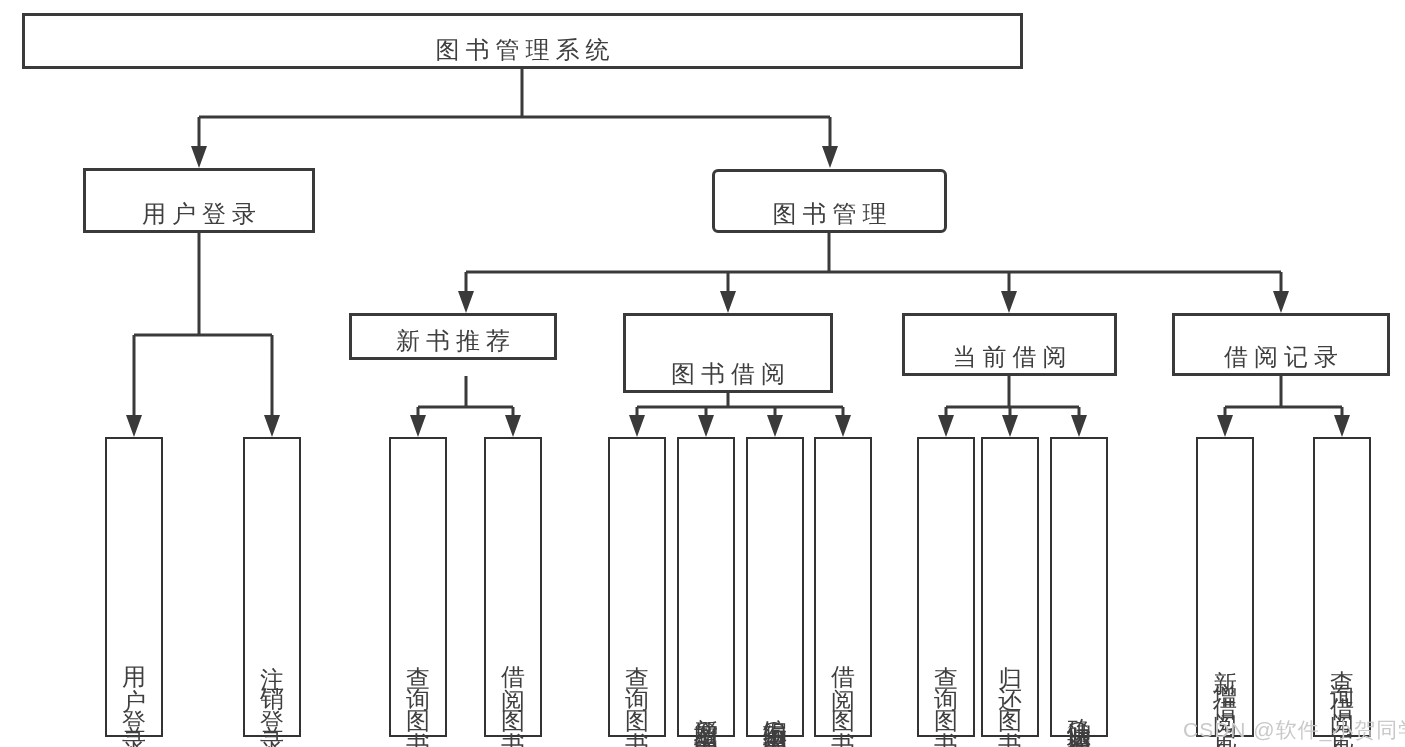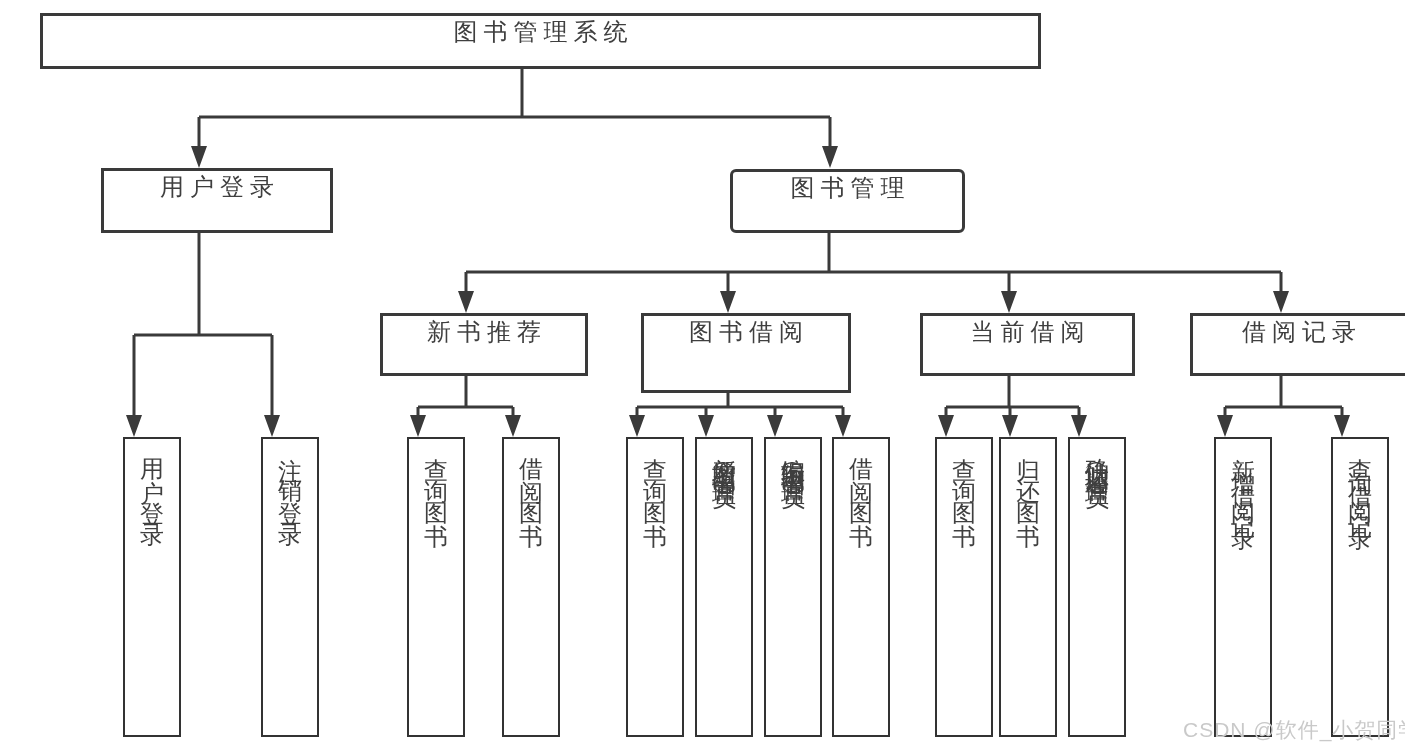--- a/index.html
+++ b/index.html
@@ -20,27 +20,26 @@
     left: 0; top: 0;
     width: 1405px;
     height: 747px;
   }
   .box {
     position: absolute;
     box-sizing: border-box;
     border: 3px solid #3a3a3a;
     background: #ffffff;
     display: flex;
-    align-items: flex-start;
+    align-items: flex-end;
     justify-content: center;
     color: #3f3f3f;
     font-size: 24px;
     letter-spacing: 6px;
     white-space: nowrap;
-    margin-left: 18px;
   }
   .box.hlabel { padding-left: 6px; } 
   .leaf {
     border-width: 2px;
     border-color: #333333;
   }
   .leaf .vtext {
     writing-mode: vertical-rl;
     text-orientation: mixed;
     line-height: 1;
@@ -86,21 +85,21 @@
     <span>图书管理系统</span>
   </div>
 
   <div class="box hlabel" style="left:83px; top:168px; width:232px; height:65px;">
     <span>用户登录</span>
   </div>
   <div class="box hlabel" style="left:712px; top:169px; width:235px; height:64px;border-radius:6px;">
     <span>图书管理</span>
   </div>
 
-  <div class="box hlabel" style="left:362px; top:313px; width:208px; height:63px;">
+  <div class="box hlabel" style="left:349px; top:313px; width:208px; height:47px;">
     <span>新书推荐</span>
   </div>
   <div class="box hlabel" style="left:623px; top:313px; width:210px; height:80px;">
     <span>图书借阅</span>
   </div>
   <div class="box hlabel" style="left:902px; top:313px; width:215px; height:63px;">
     <span>当前借阅</span>
   </div>
   <div class="box hlabel" style="left:1172px; top:313px; width:218px; height:63px;">
     <span>借阅记录</span>

